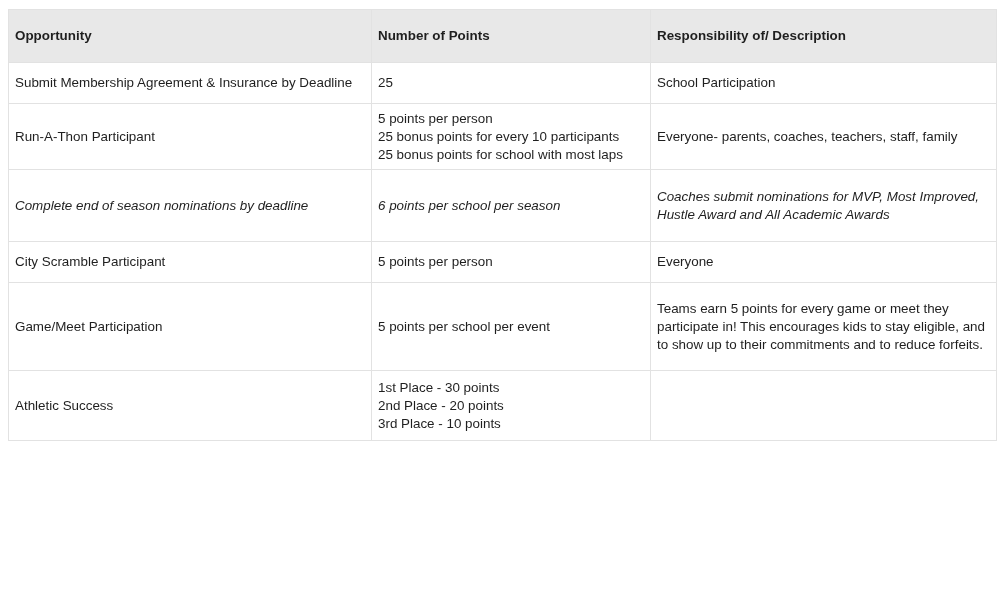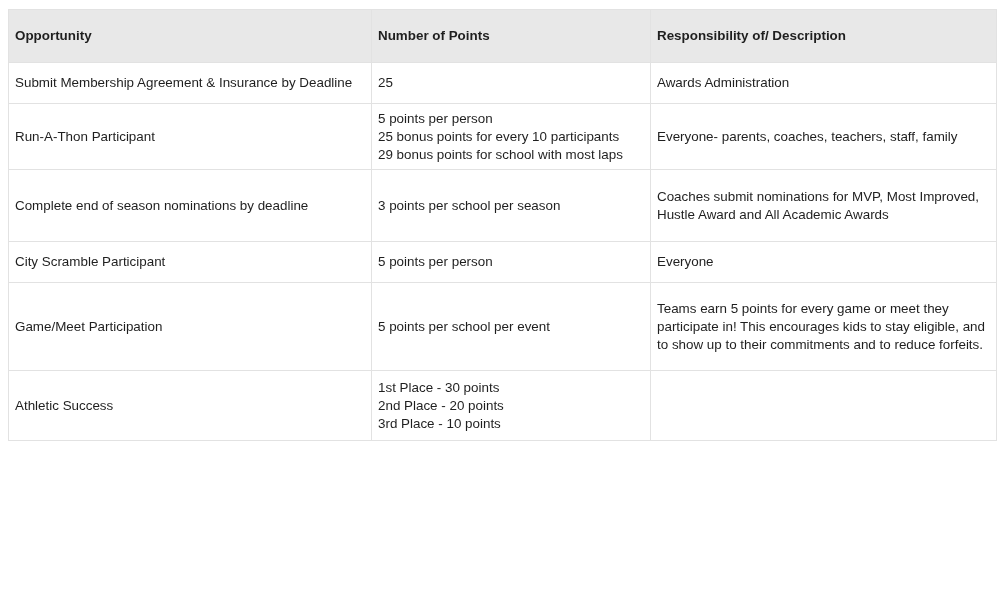--- a/index.html
+++ b/index.html
@@ -29,35 +29,35 @@
       <th class="center">Number of Points</th>
       <th>Responsibility of/ Description</th>
     </tr>
   </thead>
   <tbody id="tbody">
       <tr style="height: 40px;">
         <td>Submit Membership Agreement &amp; Insurance by Deadline</td>
         <td class="center">
           <span class="line">25</span>
         </td>
-        <td>Awards Administration</td>
+        <td>School Participation</td>
       </tr>
       <tr style="height: 66px;">
         <td>Run-A-Thon Participant</td>
         <td class="center">
           <span class="line">5 points per person</span>
           <span class="line">25 bonus points for every 10 participants</span>
-          <span class="line">29 bonus points for school with most laps</span>
+          <span class="line">25 bonus points for school with most laps</span>
         </td>
         <td>Everyone- parents, coaches, teachers, staff, family</td>
       </tr>
-      <tr style="height: 72px;">
+      <tr style="height: 72px; font-style: italic;">
         <td>Complete end of season nominations by deadline</td>
         <td class="center">
-          <span class="line">3 points per school per season</span>
+          <span class="line">6 points per school per season</span>
         </td>
         <td>Coaches submit nominations for MVP, Most Improved, Hustle Award and All Academic Awards</td>
       </tr>
       <tr style="height: 41px;">
         <td>City Scramble Participant</td>
         <td class="center">
           <span class="line">5 points per person</span>
         </td>
         <td>Everyone</td>
       </tr>

